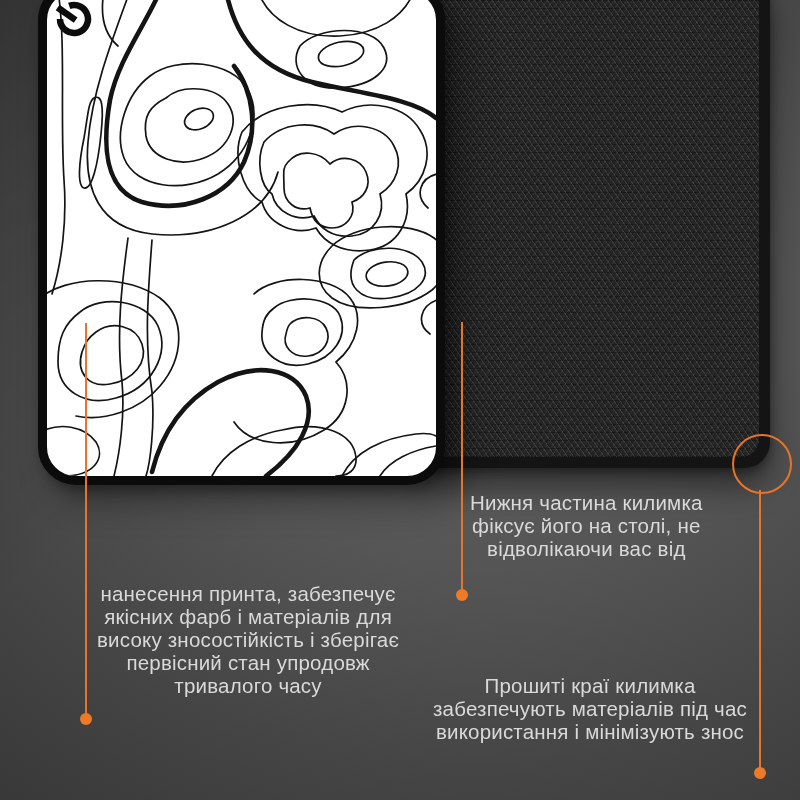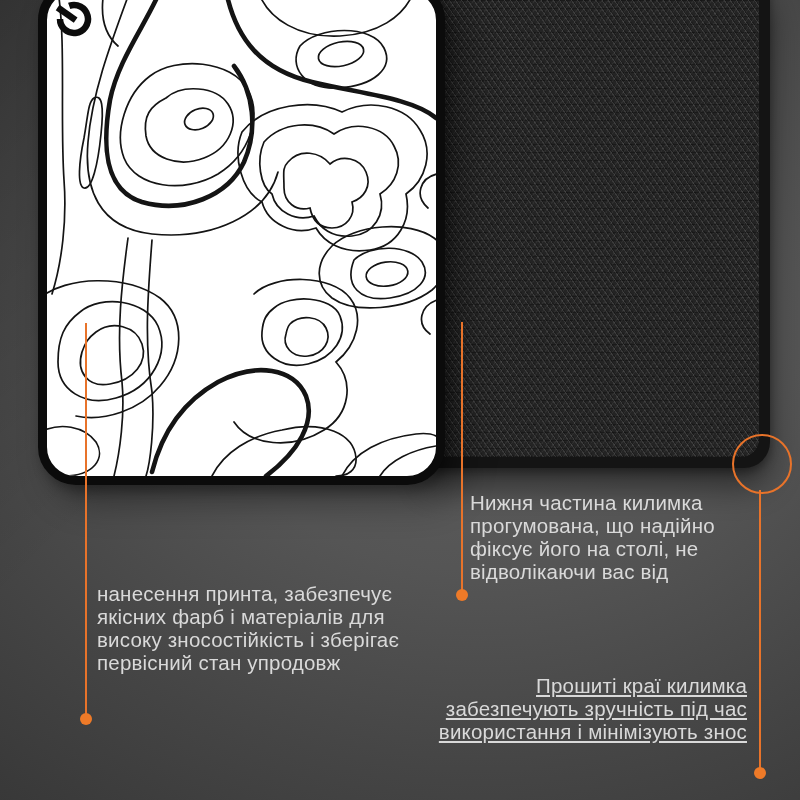--- a/index.html
+++ b/index.html
@@ -45,22 +45,23 @@
   .ring{
     position:absolute;left:732px;top:434px;width:56px;height:56px;z-index:3;
     border:2.5px solid #e8732a;border-radius:50%;background:transparent;
   }
 
   
   .callout{
     position:absolute;z-index:4;color:#d9d9d9;
     font-size:20.5px;line-height:23px;font-weight:400;letter-spacing:0.2px;
     white-space:nowrap;
+    text-align:center;
   }
-  .callout.right{text-align:right;text-decoration:underline;}
+  .callout.right{}
 </style>
 </head>
 <body>
 
 <div class="stage">
 
   <div class="back-pad">
     <div class="back-pad-surface"></div>
   </div>
 
@@ -116,31 +117,31 @@
 
   <div class="v-line" style="left:461px;top:322px;height:273px"></div>
   <div class="dot" style="left:456px;top:589px"></div>
 
   <div class="ring"></div>
   <div class="v-line" style="left:759px;top:490px;height:283px"></div>
   <div class="dot" style="left:754px;top:767px"></div>
 
   <div class="callout" style="left:470px;top:491px">
     <div>Нижня частина килимка</div>
-    <div>прогумована, що надійно</div>
     <div>фіксує його на столі, не</div>
     <div>відволікаючи вас від</div>
   </div>
 
   <div class="callout" style="left:97px;top:582px">
     <div>нанесення принта, забезпечує</div>
     <div>якісних фарб і матеріалів для</div>
     <div>високу зносостійкість і зберігає</div>
     <div>первісний стан упродовж</div>
+    <div>тривалого часу</div>
   </div>
 
   <div class="callout right" style="right:53px;top:674px">
     <div>Прошиті краї килимка</div>
-    <div>забезпечують зручність під час</div>
+    <div>забезпечують матеріалів під час</div>
     <div>використання і мінімізують знос</div>
   </div>
 
 </div>
 
 </body></html>

